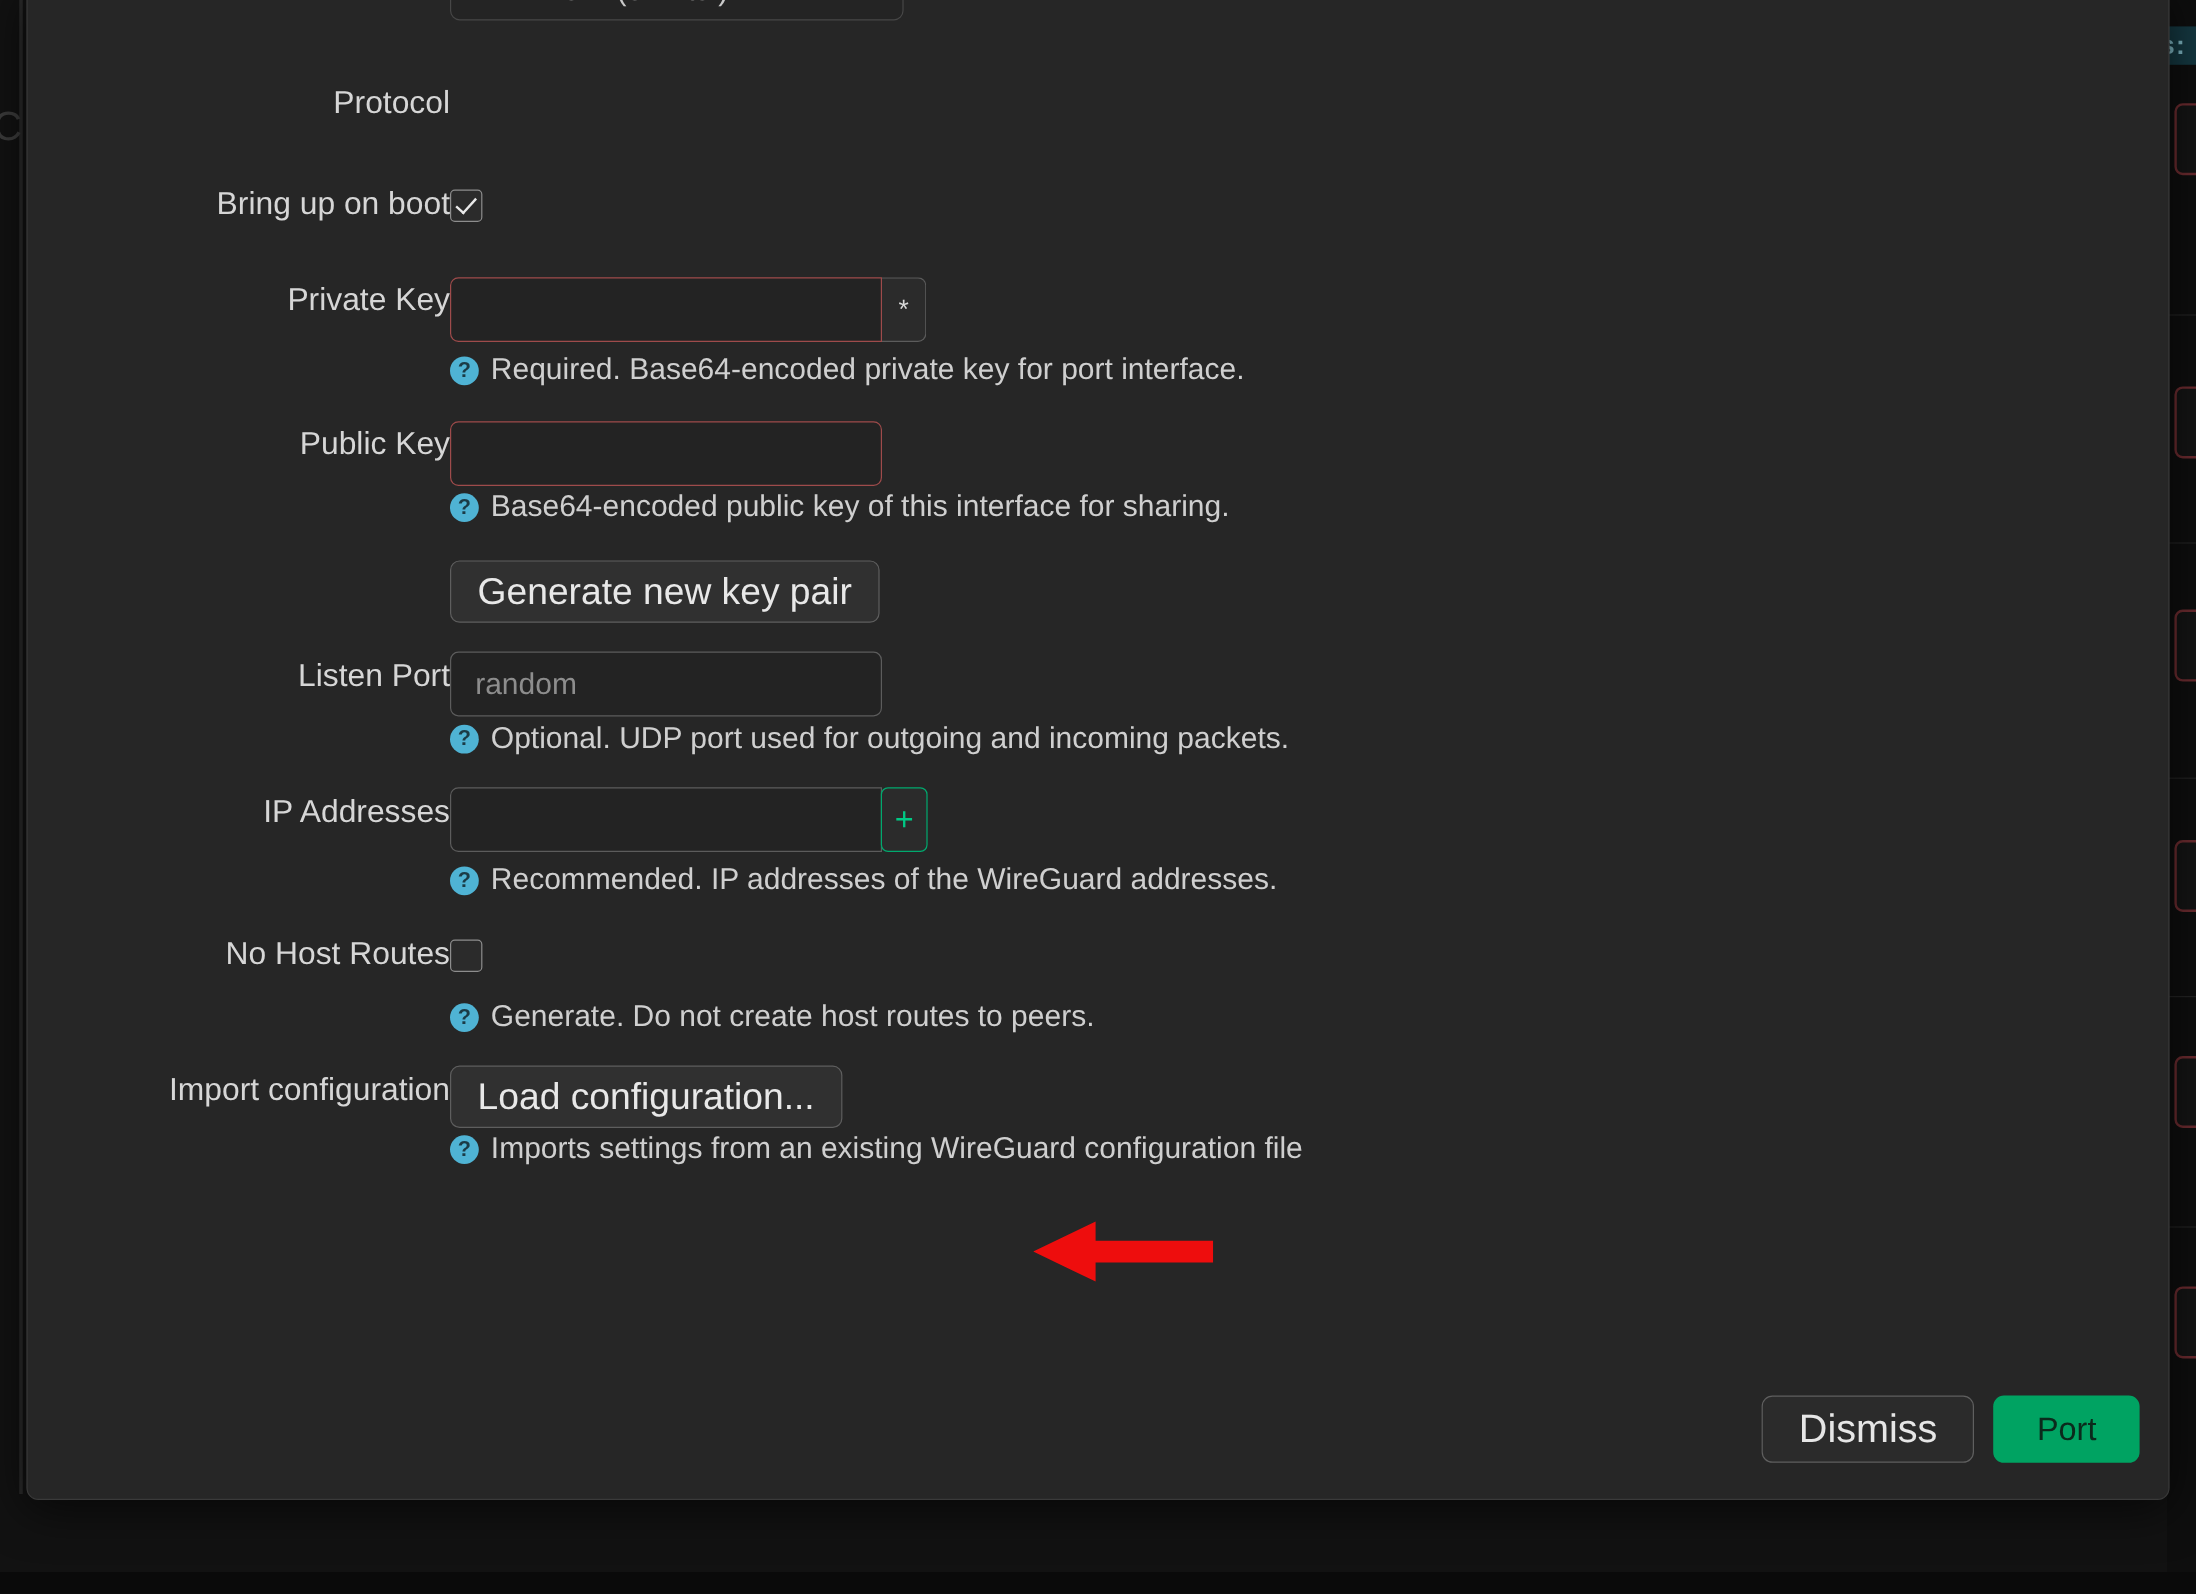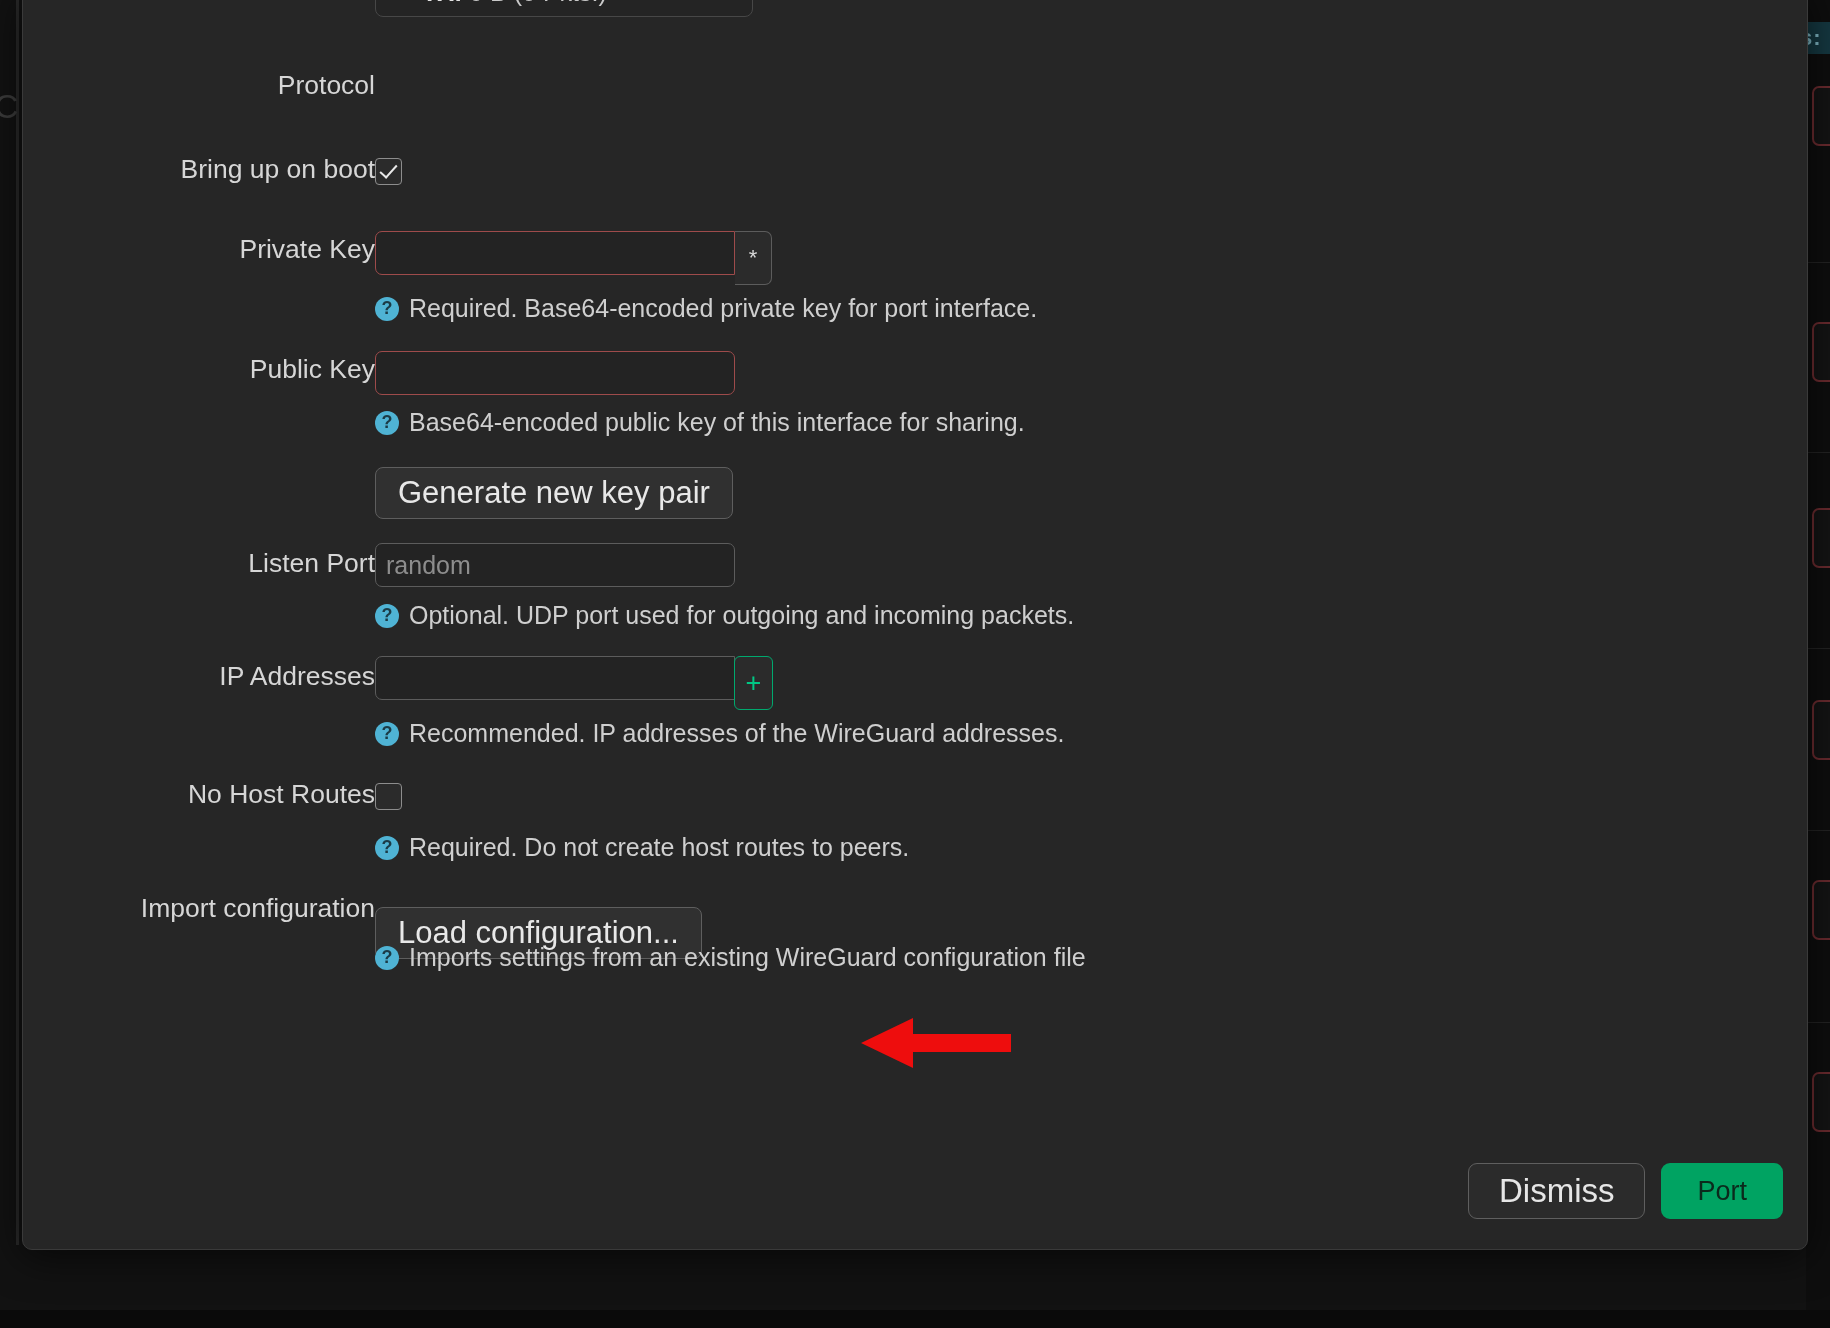--- a/index.html
+++ b/index.html
@@ -89,23 +89,23 @@
     position: relative;
   }
   .cb.checked::after {
     content: ""; position: absolute; left: 8px; top: 2px;
     width: 7px; height: 15px; border: solid #e9e9e9;
     border-width: 0 2.6px 2.6px 0; transform: rotate(42deg);
   }
 
   
   .inp {
-    box-sizing: border-box; height: 44px; width: 360px;
+    box-sizing: border-box; height: 54px; width: 360px;
     background: #232323; color: #e3e3e3; font-size: 25px;
-    border: 1px solid #5c5c5c; border-radius: 7px; padding: 0 10px;
+    border: 1px solid #5c5c5c; border-radius: 7px; padding: 0 20px;
     font-family: "Liberation Sans", sans-serif; outline: none;
   }
   .inp::placeholder { color: #8d8d8d; }
   .inp.req { border-color: #9e4b4b; }
   .inp.attached { border-radius: 7px 0 0 7px; width: 360px; }
 
   .suffixbox {
     box-sizing: border-box; height: 54px; width: 37px;
     border: 1px solid #5c5c5c; border-left: none; border-radius: 0 7px 7px 0;
     background: #2b2b2b; color: #d8d8d8; font-size: 22px;
@@ -236,25 +236,25 @@
       <span class="qicon">?</span>
       <span>Recommended. IP addresses of the WireGuard addresses.</span>
     </div>
 
     <div class="lbl" style="top:787px">No Host Routes</div>
     <div class="ctl" style="top:792px">
       <div class="cb"></div>
     </div>
     <div class="ctl hint" style="top:842px">
       <span class="qicon">?</span>
-      <span>Required. Do not create host routes to peers.</span>
+      <span>Generate. Do not create host routes to peers.</span>
     </div>
 
     <div class="lbl" style="top:901px">Import configuration</div>
-    <div class="ctl" style="top:916px">
+    <div class="ctl" style="top:897px">
       <button class="btn">Load configuration...</button>
     </div>
     <div class="ctl hint" style="top:952px">
       <span class="qicon">?</span>
       <span>Imports settings from an existing WireGuard configuration file</span>
     </div>
 
     <svg class="arrow" width="150" height="58" viewBox="0 0 150 58">
       <polygon points="0,29 52,4 52,20 150,20 150,38 52,38 52,54" fill="#ee0d0d"></polygon>
     </svg>

